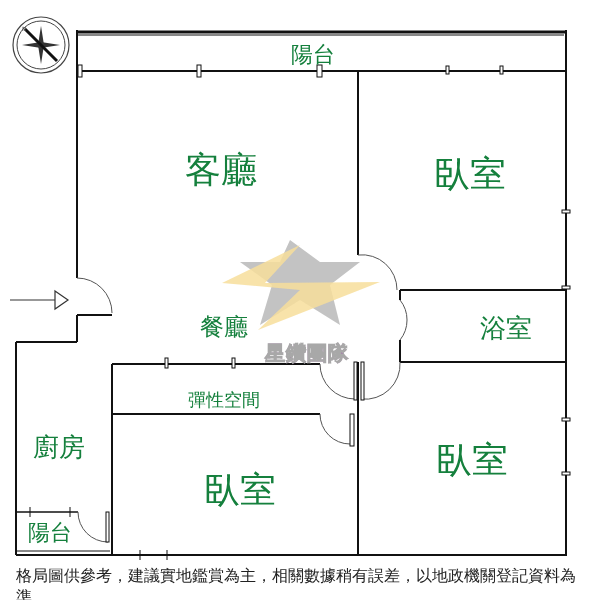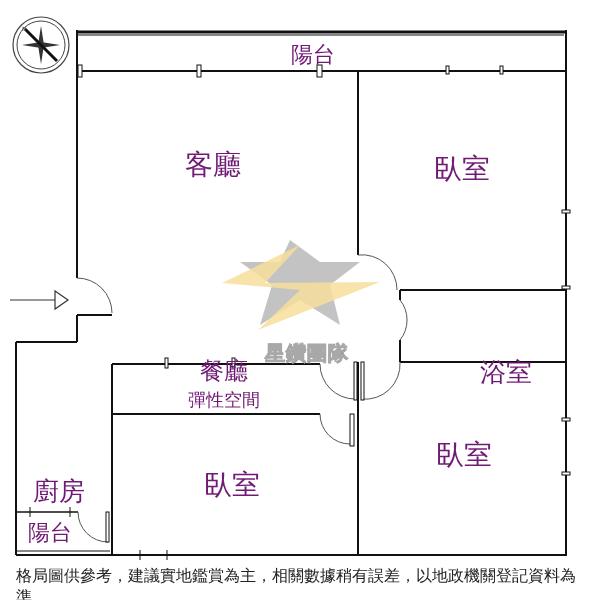--- a/index.html
+++ b/index.html
@@ -1,22 +1,22 @@
 <!DOCTYPE html>
 <html><head>
 <meta charset="utf-8">
 <style>
   html, body { margin:0; padding:0; background:#ffffff; }
   body { width:600px; height:600px; position:relative; overflow:hidden;
          font-family:"DejaVu Sans", sans-serif; }
   #plan { position:absolute; left:0; top:0; }
-  .label { position:absolute; color:#701a75; white-space:nowrap;
+  .label { position:absolute; color:#15803d; white-space:nowrap;
            font-family:Liberation Mono, monospace; }
-  .room-lg { font-size:28px; }
-  .room-md { font-size:24px;margin-top:44px; }
+  .room-lg { font-size:36px; }
+  .room-md { font-size:24px; }
   .room-sm { font-size:18px; }
   .wm-text { position:absolute; font-size:20px; color:#a21caf;
              -webkit-text-stroke:1px #a8a8a8; font-weight:bold; letter-spacing:1px; }
   .footer { position:absolute; left:16px; top:566px; font-size:16px; color:#222; }
 </style>
 </head>
 <body>
 
 <svg id="plan" width="600" height="600" viewBox="0 0 600 600" xmlns="http://www.w3.org/2000/svg">
 

